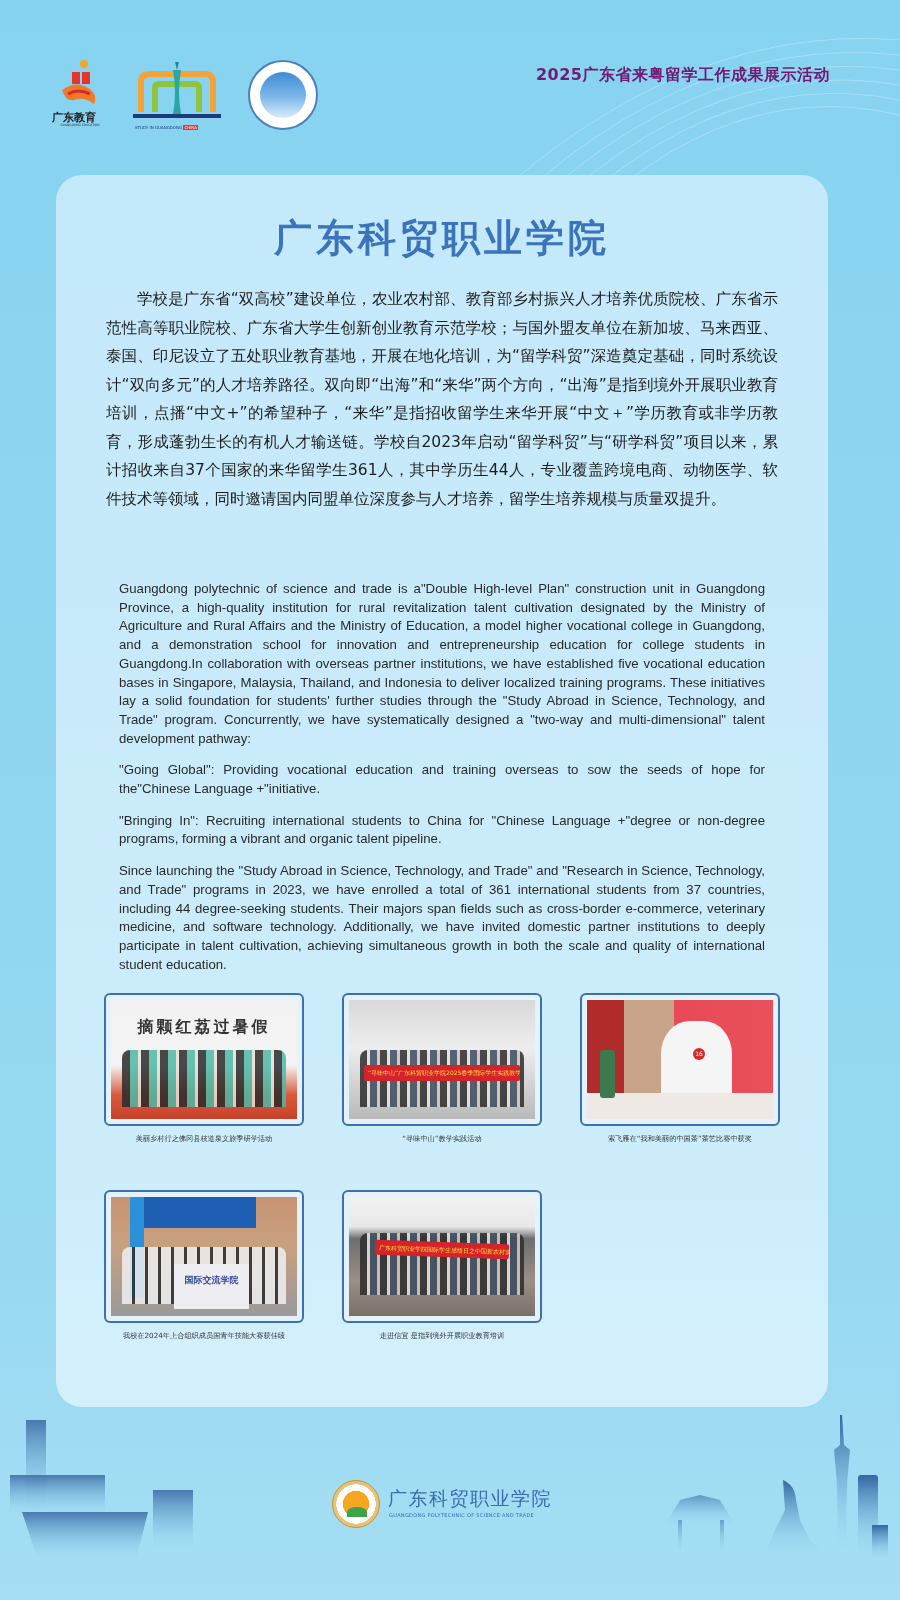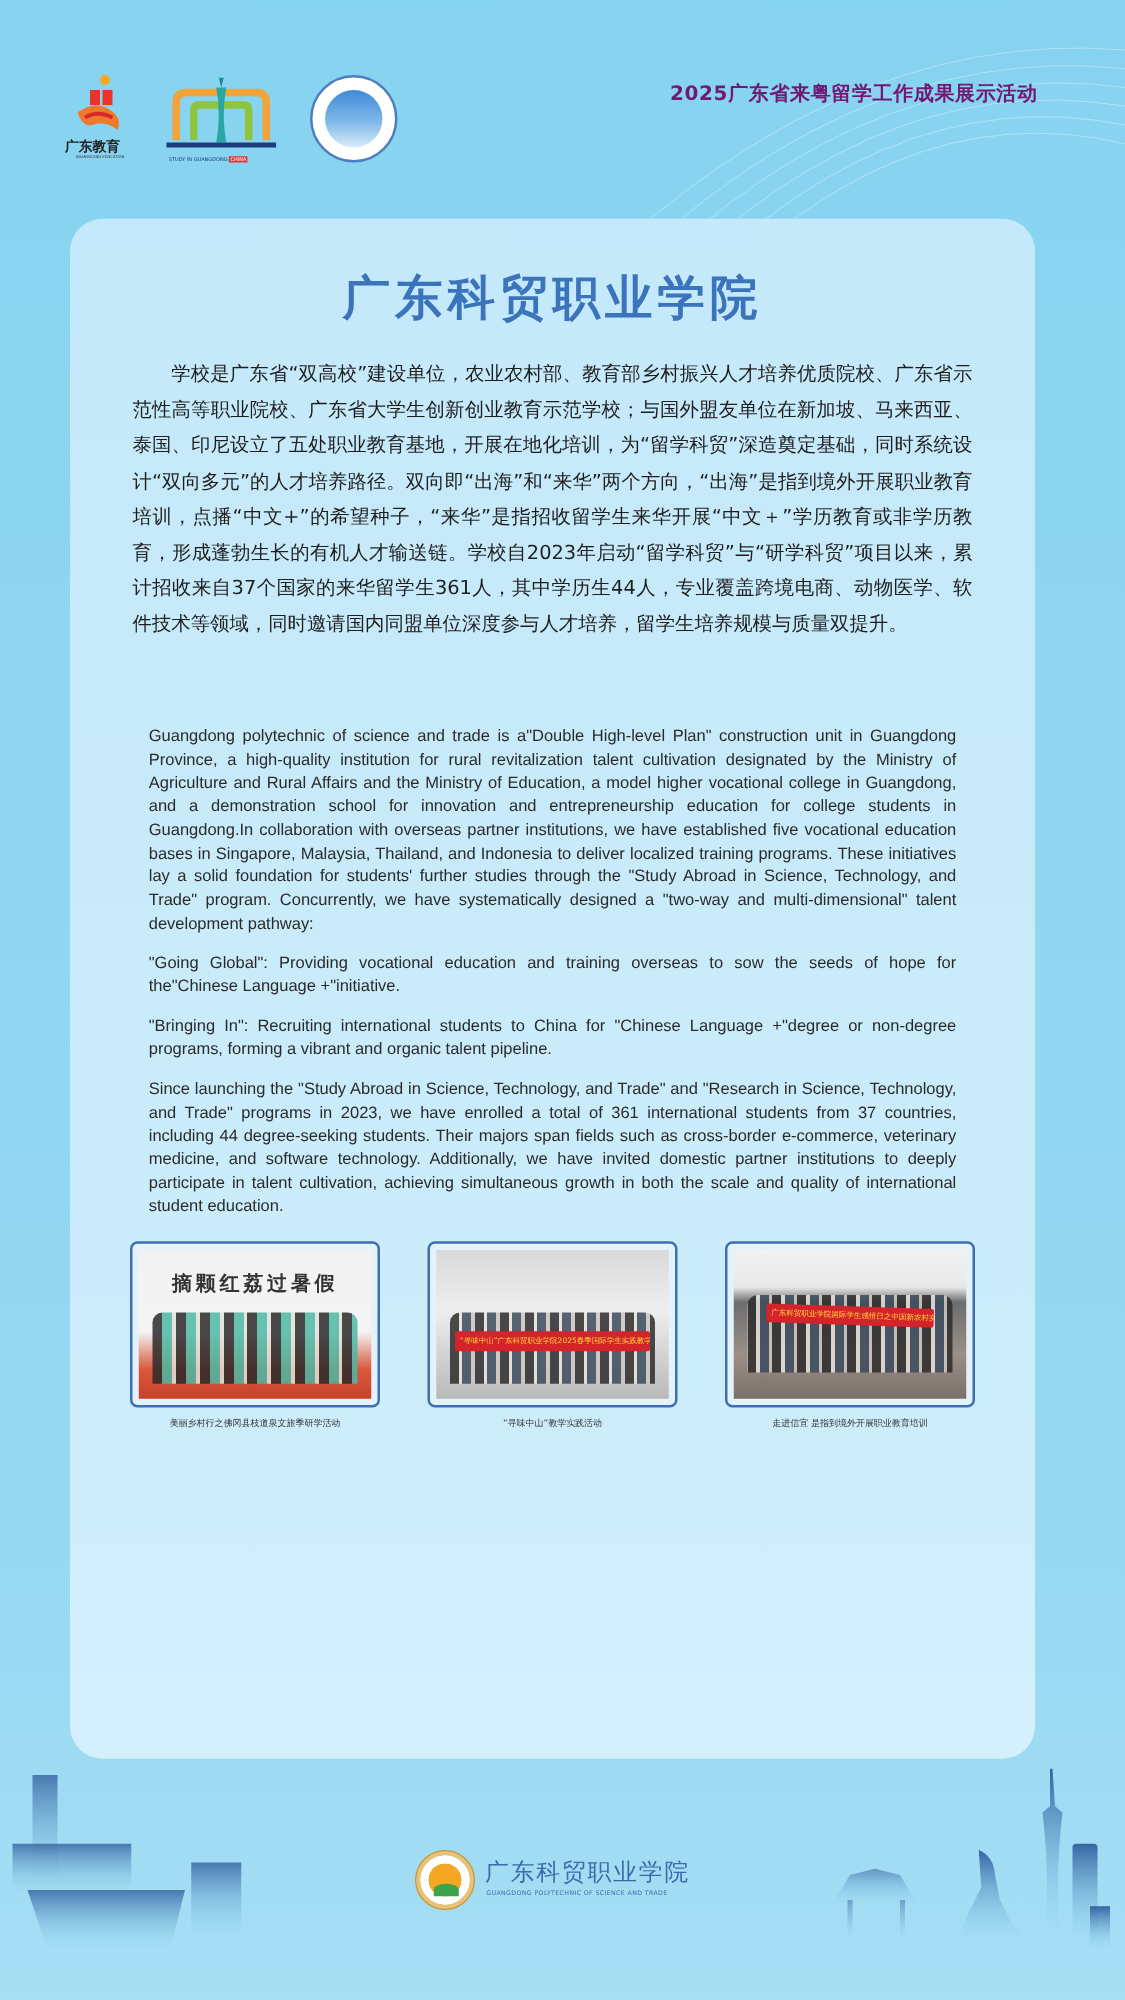--- a/index.html
+++ b/index.html
@@ -162,22 +162,44 @@
         <div class="photo ph1">
           <div class="crowd"></div>
           <div class="banner" style="left:8%;right:8%;top:55%;">
               <span>“寻味中山”广东科贸职业学院2025春季国际学生实践教学活动</span>
             </div>
         </div>
       </div>
       <div class="caption">“寻味中山”教学实践活动</div>
     </div>
 
-
-
+    <div class="photo-card">
+      <div class="photo-frame">
+        <div class="photo ph3">
+          <div style="position:absolute;left:40%;top:18%;width:38%;height:70%;background:#f5f5f5;border-radius:40% 40% 4px 4px;"></div>
+          <div style="position:absolute;left:57%;top:40%;width:12px;height:12px;border-radius:50%;background:#d42a2a;color:#fff;font-size:6px;text-align:center;line-height:12px;">16</div>
+          <div style="position:absolute;left:0;right:0;bottom:0;height:22%;background:#efe9e6;"></div>
+          <div style="position:absolute;left:7%;top:42%;width:8%;height:40%;background:#3b7a4e;border-radius:3px;"></div>
+        </div>
+      </div>
+      <div class="caption">索飞雁在“我和美丽的中国茶”茶艺比赛中获奖</div>
+    </div>
+
+
+    <div class="photo-card">
+      <div class="photo-frame">
+        <div class="photo ph5">
+          <div style="position:absolute;left:10%;right:22%;top:0;height:26%;background:#1e5fb4;"></div>
+          <div style="position:absolute;left:10%;top:0;width:8%;height:85%;background:#2b90d9;"></div>
+          <div class="crowd" style="background:repeating-linear-gradient(90deg,#f0f0f0 0 10px,#2c2c2c 10px 13px);"></div>
+          <div style="position:absolute;left:34%;top:56%;width:40%;height:38%;background:#eeeef2;color:#3a4e9a;font-size:9px;font-weight:bold;text-align:center;padding-top:10px;">国际交流学院</div>
+        </div>
+      </div>
+      <div class="caption">我校在2024年上合组织成员国青年技能大赛获佳绩</div>
+    </div>
 
     <div class="photo-card">
       <div class="photo-frame">
         <div class="photo ph6">
           <div class="crowd" style="bottom:18%;height:52%;"></div>
           <div class="banner" style="left:14%;right:14%;top:38%;transform:rotate(2deg);">
               <span>广东科贸职业学院国际学生感悟日之中国新农村实践行</span>
             </div>
         </div>
       </div>

